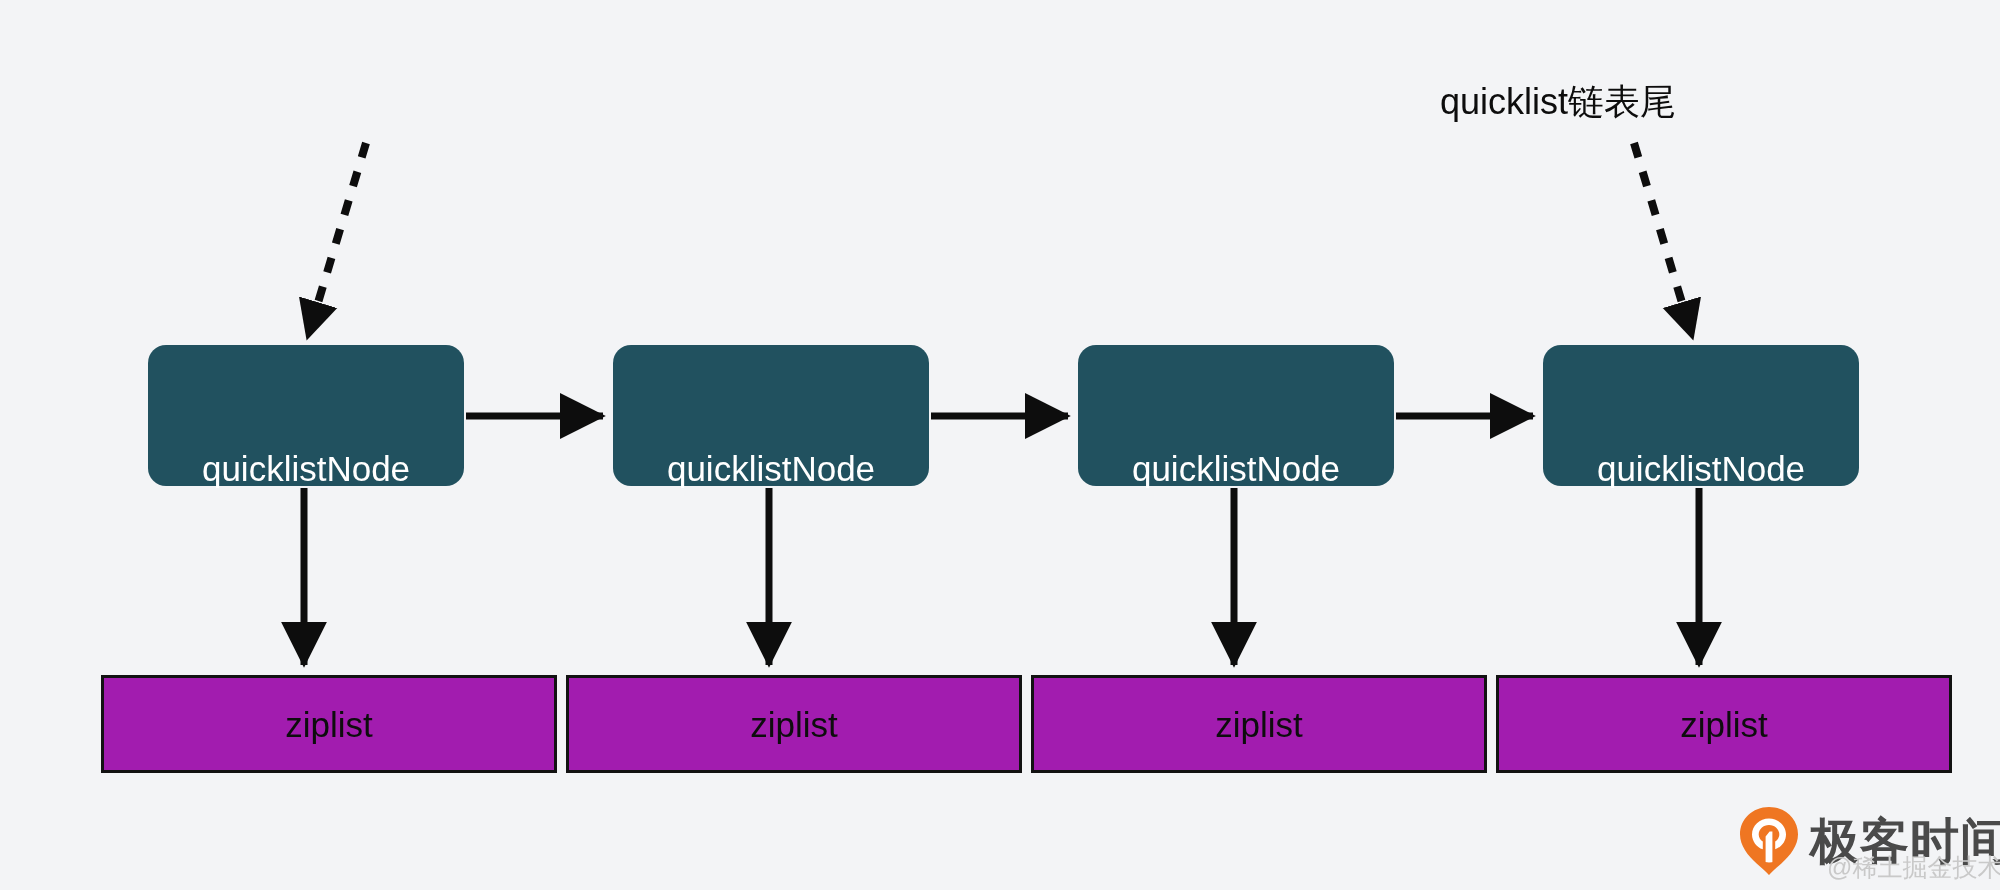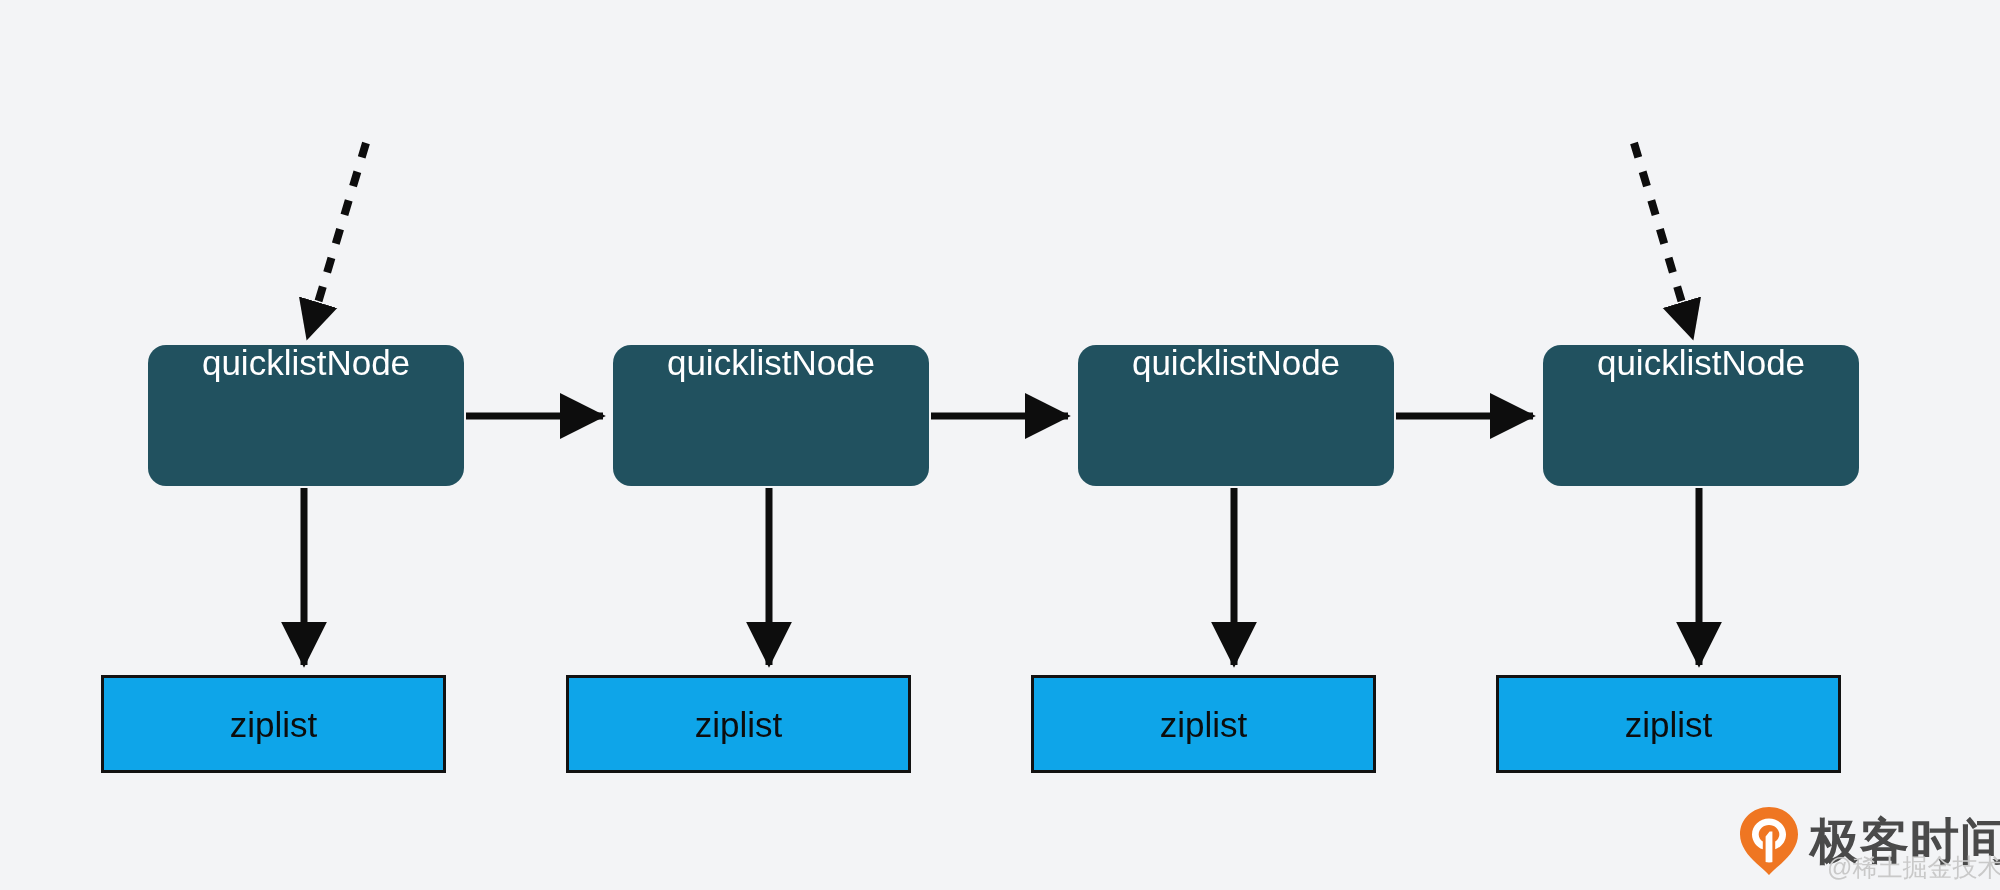--- a/index.html
+++ b/index.html
@@ -40,40 +40,40 @@
   #label-tail { left: 1440px; top: 84px; }
 
   .node-box {
     position: absolute;
     top: 345px;
     width: 316px;
     height: 141px;
     background: #21515f;
     border-radius: 18px;
     display: flex;
-    align-items: flex-start;
+    align-items: flex-end;
     justify-content: center;
   }
   .node-box .node-label {
     color: #ffffff;
     font-size: 35px;
     line-height: 1;
     white-space: nowrap;
   }
   #node-0 { left: 148px; }
   #node-1 { left: 613px; }
   #node-2 { left: 1078px; }
   #node-3 { left: 1543px; }
 
   .zip-box {
     position: absolute;
     top: 675px;
-    width: 345px;
+    width: 456px;
     height: 98px;
-    background: #0ea5e9;
+    background: #a21caf;
     border: 3px solid #121212;
     box-sizing: border-box;
     display: flex;
     align-items: center;
     justify-content: center;
   }
   .zip-box .zip-label {
     color: #0d0d0d;
     font-size: 35px;
     line-height: 1;
@@ -142,20 +142,21 @@
       <line x1="1234" y1="488" x2="1234" y2="665" stroke="#0d0d0d" stroke-width="7" marker-end="url(#arrowhead)"></line>
       <line x1="1699" y1="488" x2="1699" y2="665" stroke="#0d0d0d" stroke-width="7" marker-end="url(#arrowhead)"></line>
     </g>
 
     <g>
       <line x1="366" y1="143" x2="308" y2="336" stroke="#0d0d0d" stroke-width="8" stroke-dasharray="15 15" marker-end="url(#arrowhead-dash)"></line>
       <line x1="1634" y1="143" x2="1692" y2="336" stroke="#0d0d0d" stroke-width="8" stroke-dasharray="15 15" marker-end="url(#arrowhead-dash)"></line>
     </g>
   </svg>
 
+  <div class="annot-label" id="label-tail">quicklist链表尾</div>
 
   <div class="node-box" id="node-0">
     <span class="node-label">quicklistNode</span>
   </div>
   <div class="node-box" id="node-1">
     <span class="node-label">quicklistNode</span>
   </div>
   <div class="node-box" id="node-2">
     <span class="node-label">quicklistNode</span>
   </div>

